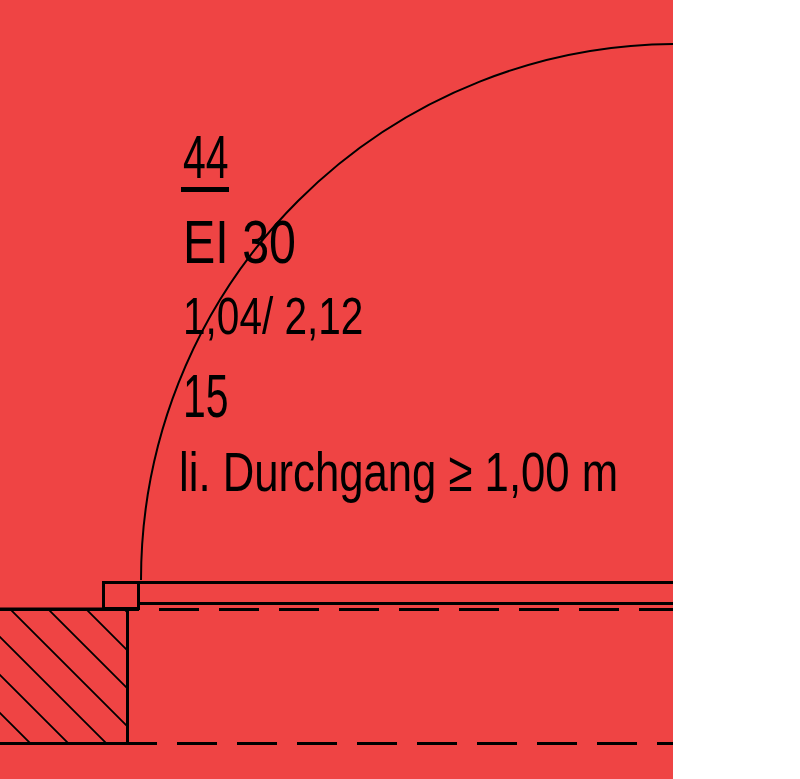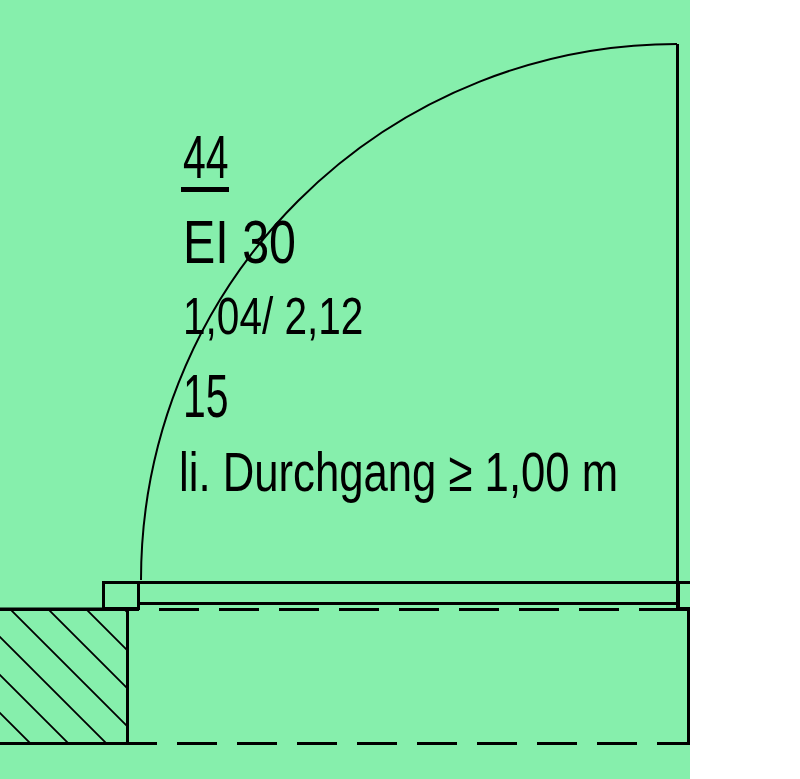--- a/index.html
+++ b/index.html
@@ -4,24 +4,23 @@
 <style>
   html, body {
     margin: 0;
     padding: 0;
     background: #ffffff;
   }
   .canvas {
     position: relative;
     width: 673px;
     height: 779px;
-    background: #86efac;
+    background: #ef4444;
     overflow: hidden;
     font-family: "Liberation Sans", sans-serif;
-    padding-left: 17px;
   }
   .canvas svg {
     position: absolute;
     left: 0;
     top: 0;
   }
   .ann-line {
     position: absolute;
     color: #000000;
     line-height: 1;

